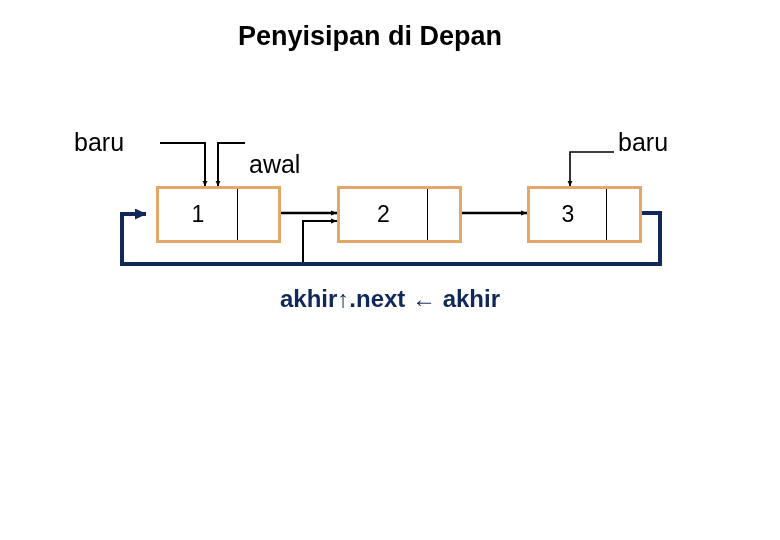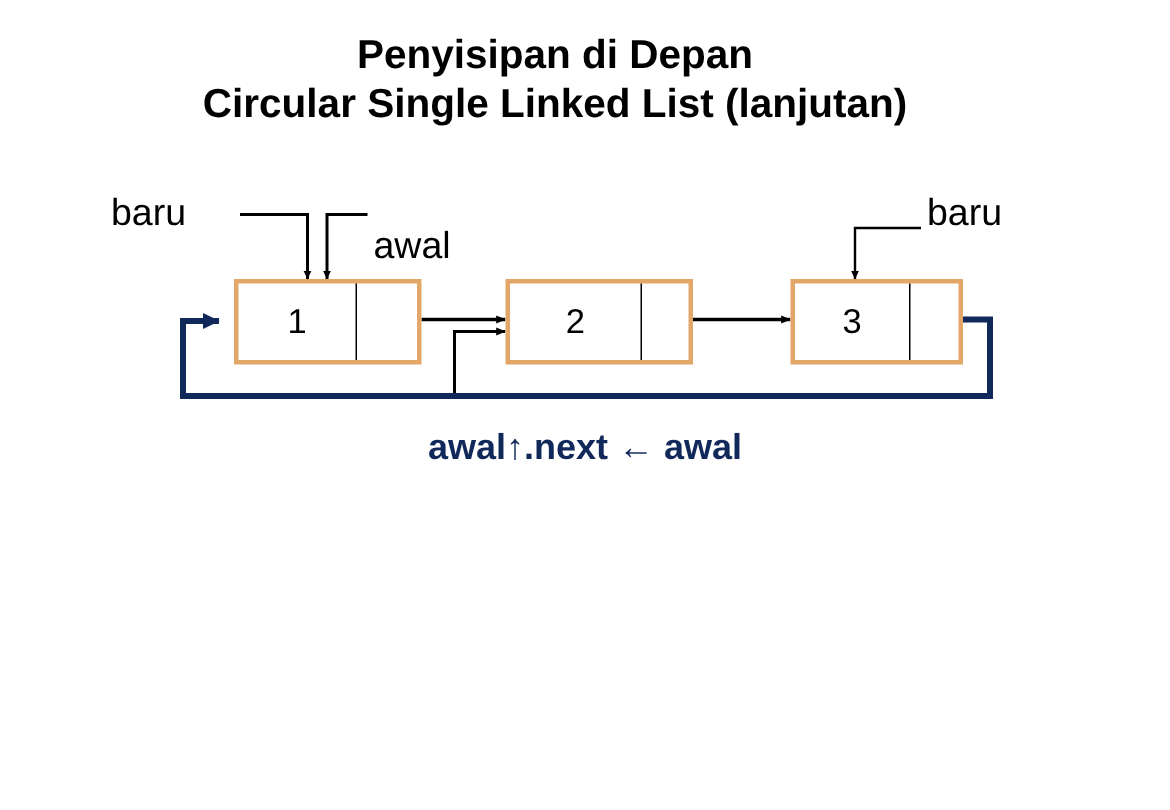--- a/index.html
+++ b/index.html
@@ -114,21 +114,20 @@
     font-size: 24px;
     color: #11295A;
     white-space: nowrap;
   }
 </style>
 </head>
 <body>
 
 <div id="title-block">
   <div class="title-line">Penyisipan di Depan</div>
-  <div class="title-line">Circular Single Linked List (lanjutan)</div>
 </div>
 
 <div id="diagram">
 
   <svg id="diagram-svg" viewBox="0 0 780 540">
     <defs>
       <marker id="arrow-black" markerWidth="7" markerHeight="7" refX="6.2" refY="3" orient="auto" markerUnits="userSpaceOnUse">
         <path d="M0,0.4 L6.4,3 L0,5.6 Z" fill="#000000"></path>
       </marker>
       <marker id="arrow-black-small" markerWidth="6" markerHeight="7" refX="5.4" refY="3.2" orient="auto" markerUnits="userSpaceOnUse">
@@ -185,13 +184,13 @@
     <div class="divider"></div>
   </div>
 
   <div class="node" id="node-3">
     <div class="value">3</div>
     <div class="divider"></div>
   </div>
 
 </div>
 
-<div id="caption">awal↑.next ← awal</div>
+<div id="caption">akhir↑.next ← akhir</div>
 
 </body></html>

